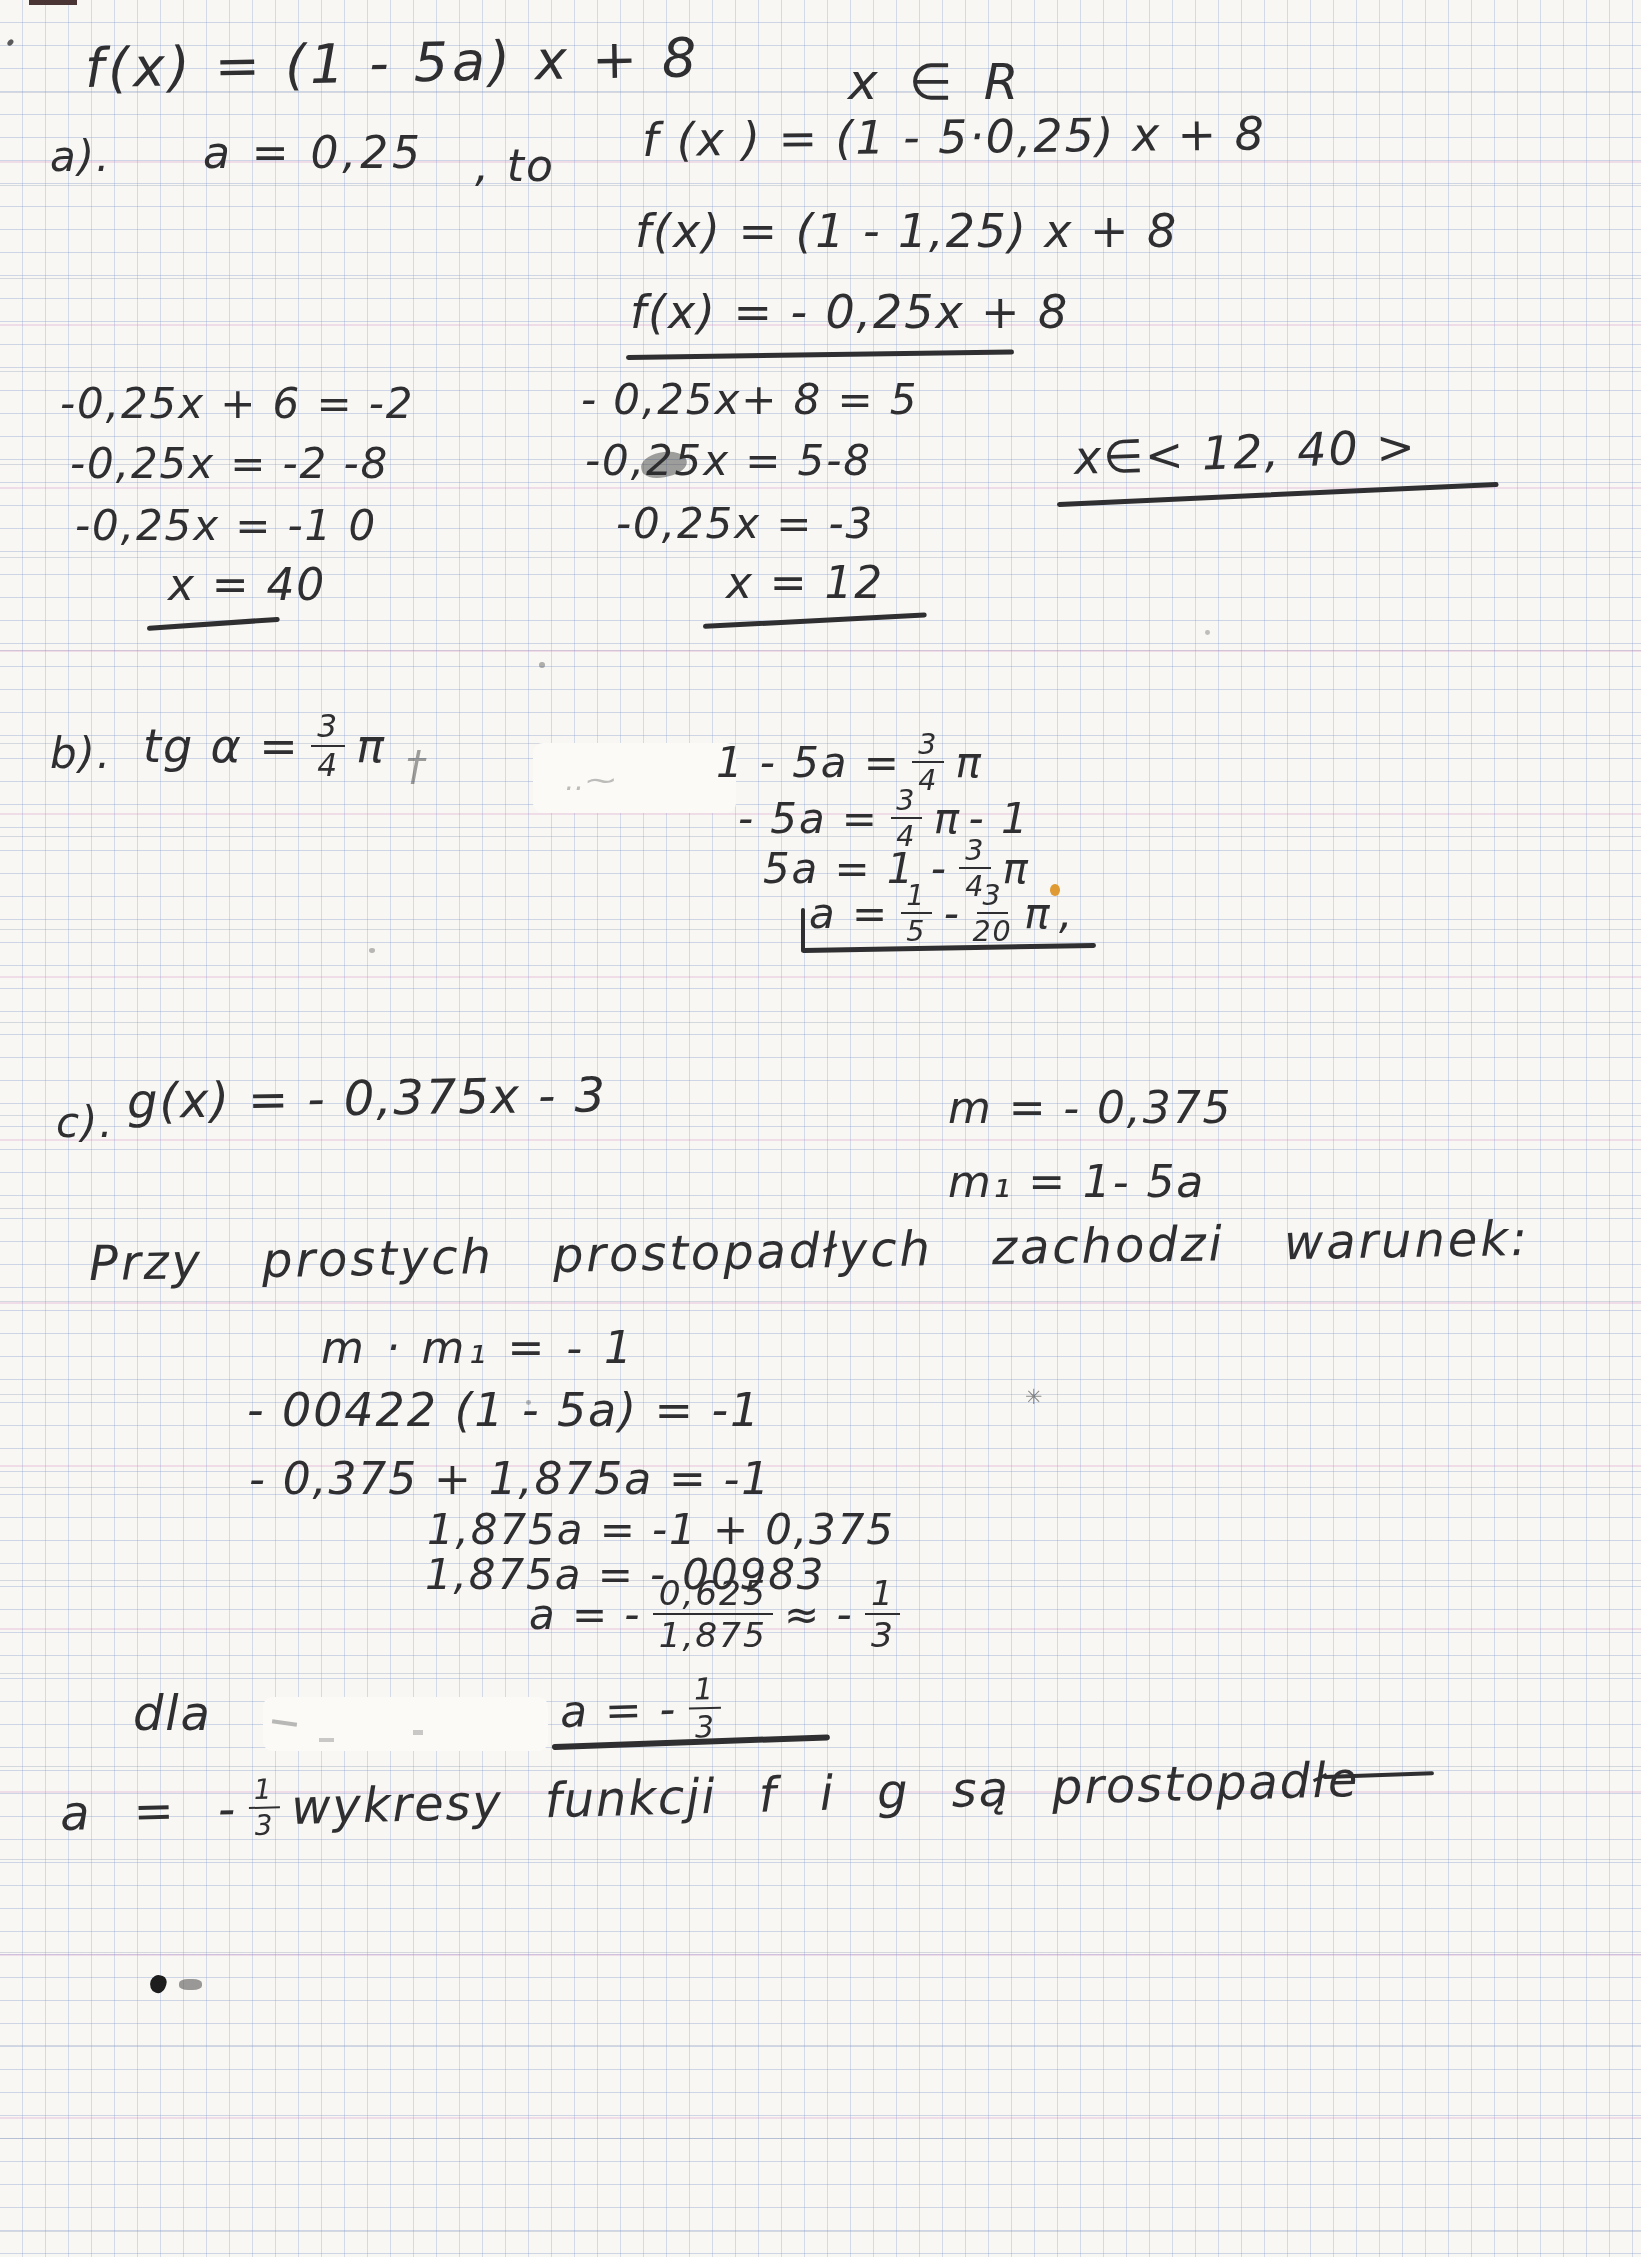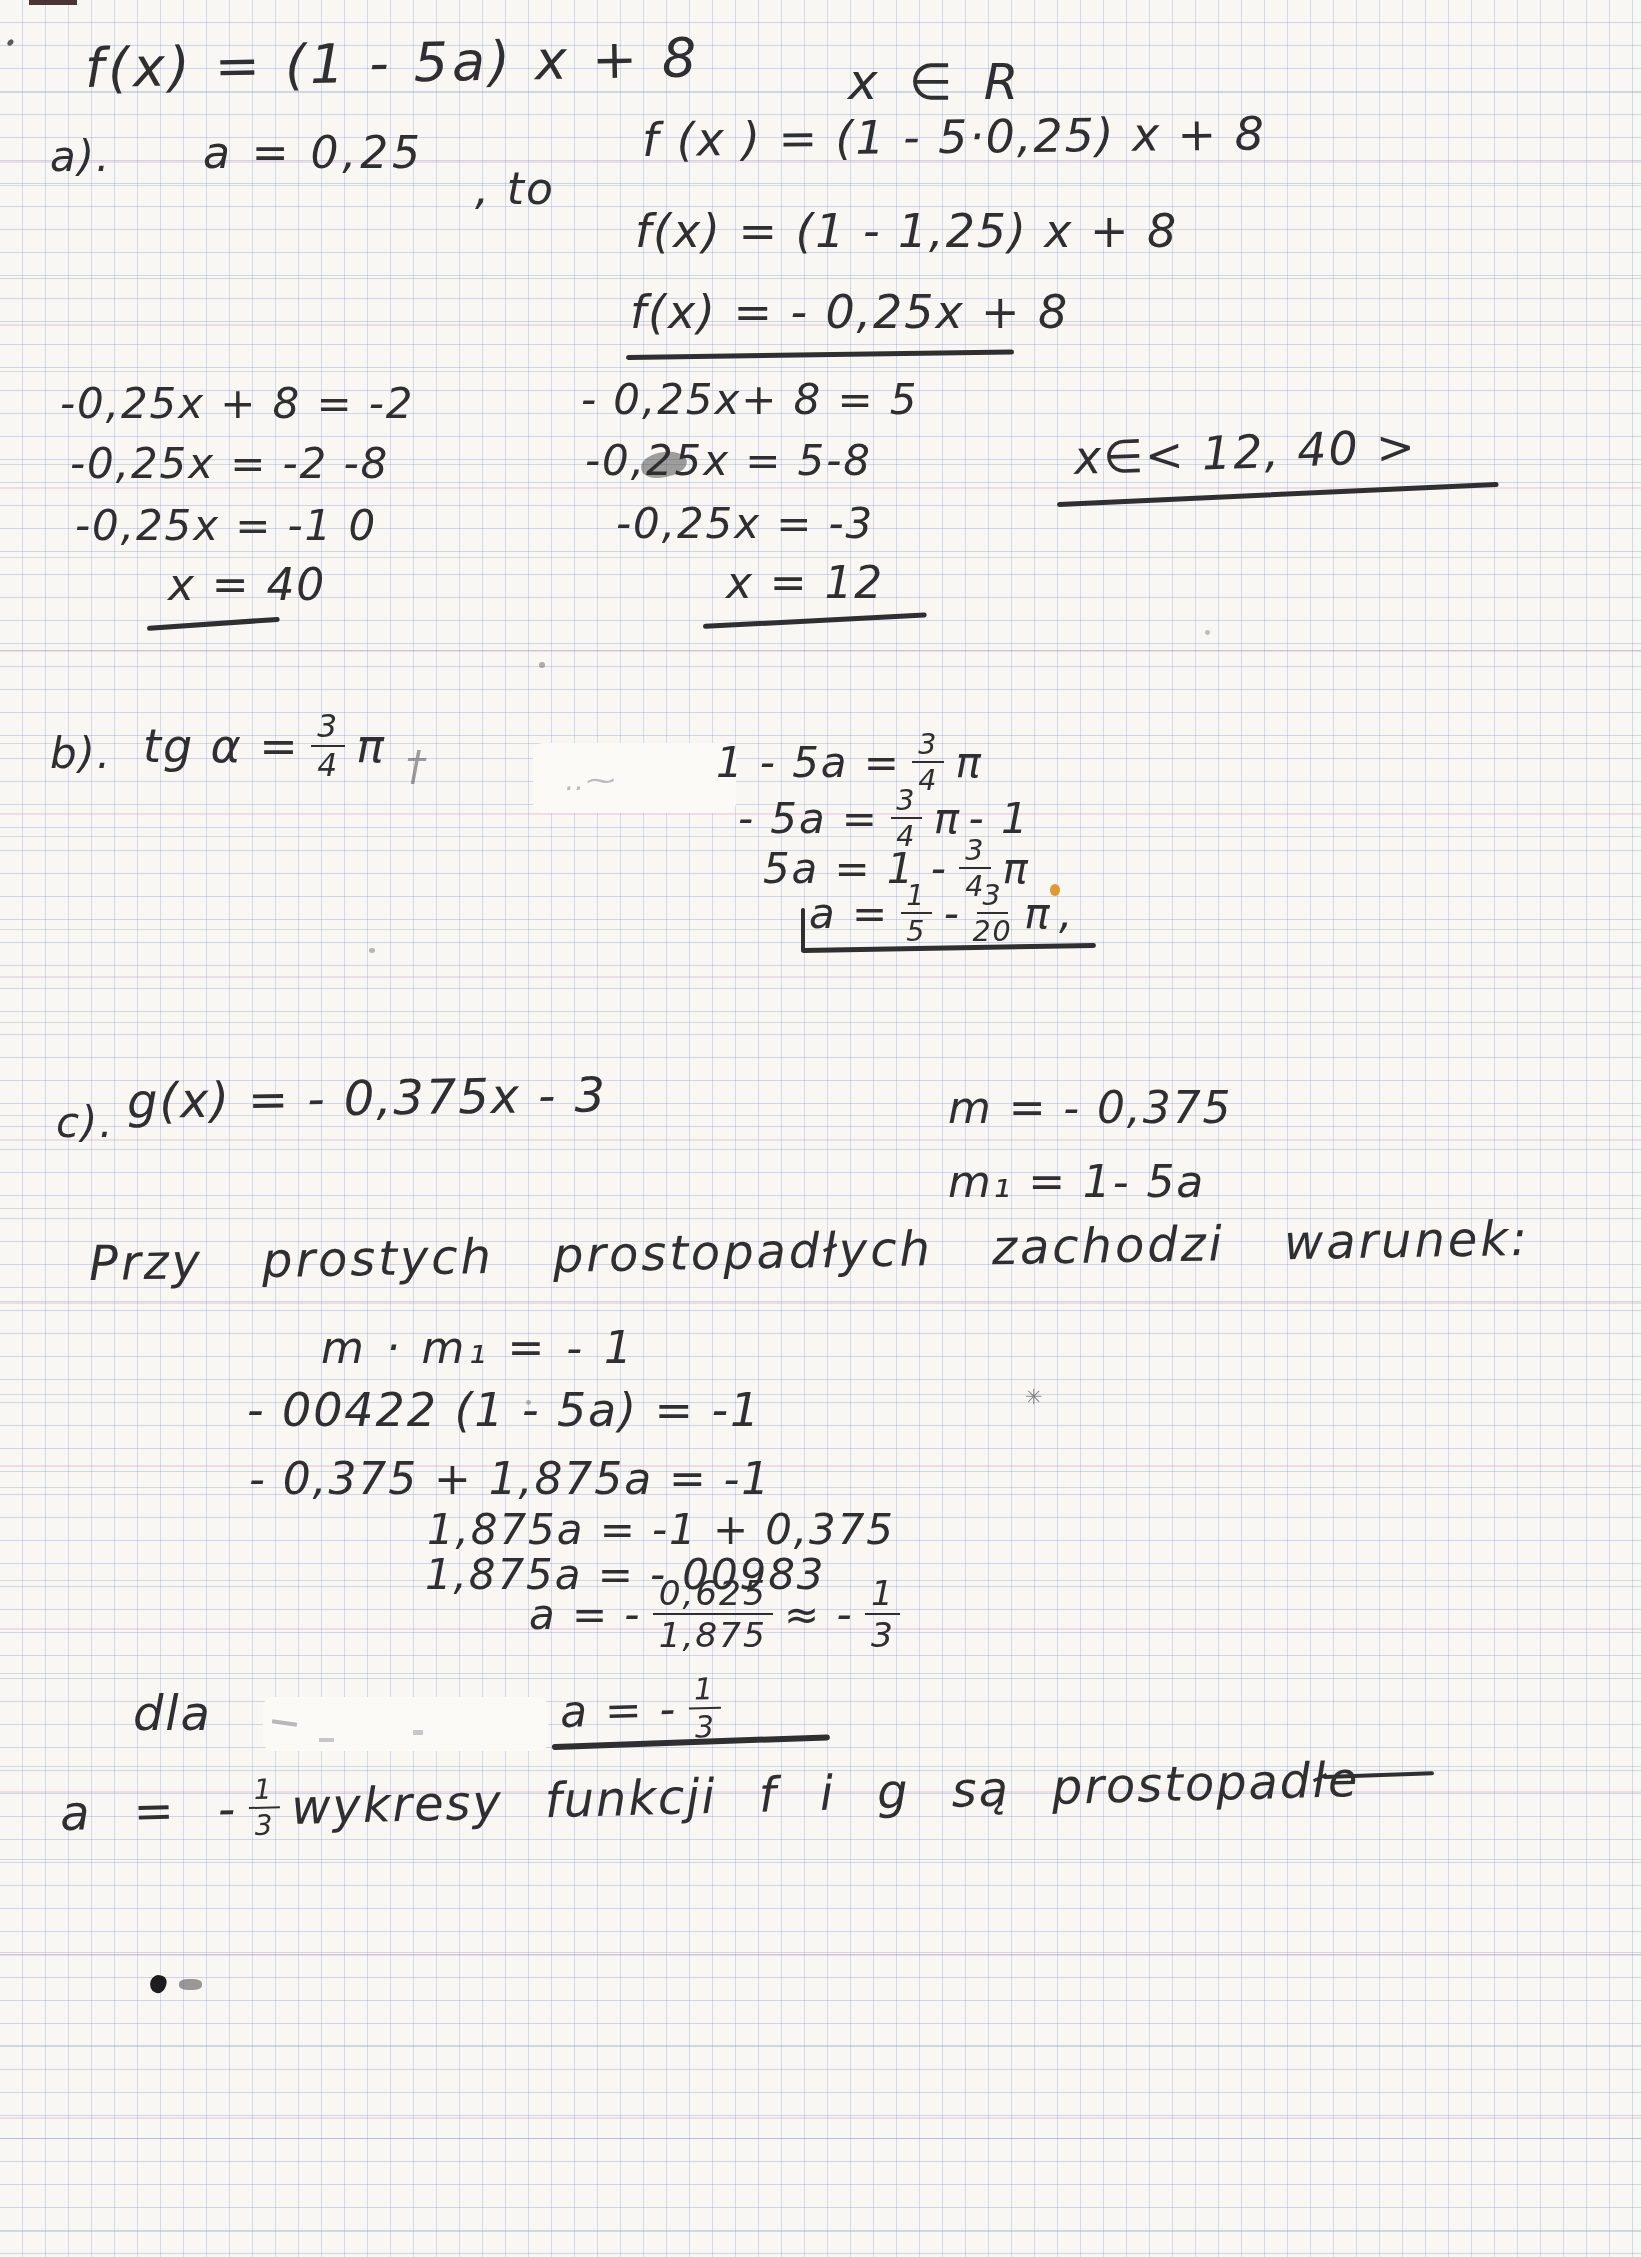--- a/index.html
+++ b/index.html
@@ -41,27 +41,27 @@
 <div id="paper">
 
   <div class="mark" style="left:29px;top:0;width:48px;height:4.8px;background:#4a3434;"></div>
   <div class="mark" style="left:7.7px;top:39px;width:4.8px;height:6.8px;background:#5a5a5a;border-radius:50%;transform:rotate(40deg);"></div>
 
   <div class="hw" style="left:85px;top:41px;font-size:54px;letter-spacing:3.9px;transform:rotate(-1deg);">f(x) = (1 - 5a) x  +  8</div>
   <div class="hw" style="left:848px;top:56px;font-size:50px;letter-spacing:7.7px;">x ∈ R</div>
 
   <div class="hw" style="left:50px;top:135px;font-size:42px;">a).</div>
   <div class="hw" style="left:203px;top:130px;font-size:44px;letter-spacing:3.9px;">a = 0,25</div>
-  <div class="hw" style="left:475px;top:143px;font-size:44px;margin-top:23px;">, to</div>
+  <div class="hw" style="left:475px;top:143px;font-size:44px;">, to</div>
   <div class="hw" style="left:642px;top:116px;font-size:46px;transform:rotate(-0.6deg);">f (x ) = (1 - 5·0,25) x + 8</div>
   <div class="hw" style="left:635px;top:207px;font-size:46px;">f(x) = (1 - 1,25) x + 8</div>
   <div class="hw" style="left:630px;top:288px;font-size:46px;">f(x) = - 0,25x  + 8</div>
   <div class="stroke" style="left:626px;top:355px;width:388px;height:4.8px;transform:rotate(-0.8deg);"></div>
 
-  <div class="hw" style="left:60px;top:382px;font-size:42px;">-0,25x + 8 = -2</div>
+  <div class="hw" style="left:60px;top:382px;font-size:42px;">-0,25x + 6 = -2</div>
   <div class="hw" style="left:70px;top:442px;font-size:42px;">-0,25x = -2 -8</div>
   <div class="hw" style="left:75px;top:504px;font-size:42px;">-0,25x = -1 0</div>
   <div class="hw" style="left:168px;top:562px;font-size:44px;">x = 40</div>
   <div class="stroke" style="left:147px;top:626px;width:133px;height:4.8px;transform:rotate(-4deg);"></div>
 
   <div class="hw" style="left:581px;top:378px;font-size:42px;">- 0,25x+ 8 = 5</div>
   <div class="hw" style="left:585px;top:439px;font-size:42px;">-0,25x = 5-8</div>
   <div class="mark" style="left:641px;top:452px;width:46px;height:25px;background:#2f2f31;opacity:0.45;border-radius:50% 60% 50% 50%;transform:rotate(-12deg);"></div>
   <div class="hw" style="left:616px;top:502px;font-size:42px;">-0,25x = -3</div>
   <div class="hw" style="left:726px;top:560px;font-size:44px;">x = 12</div>

